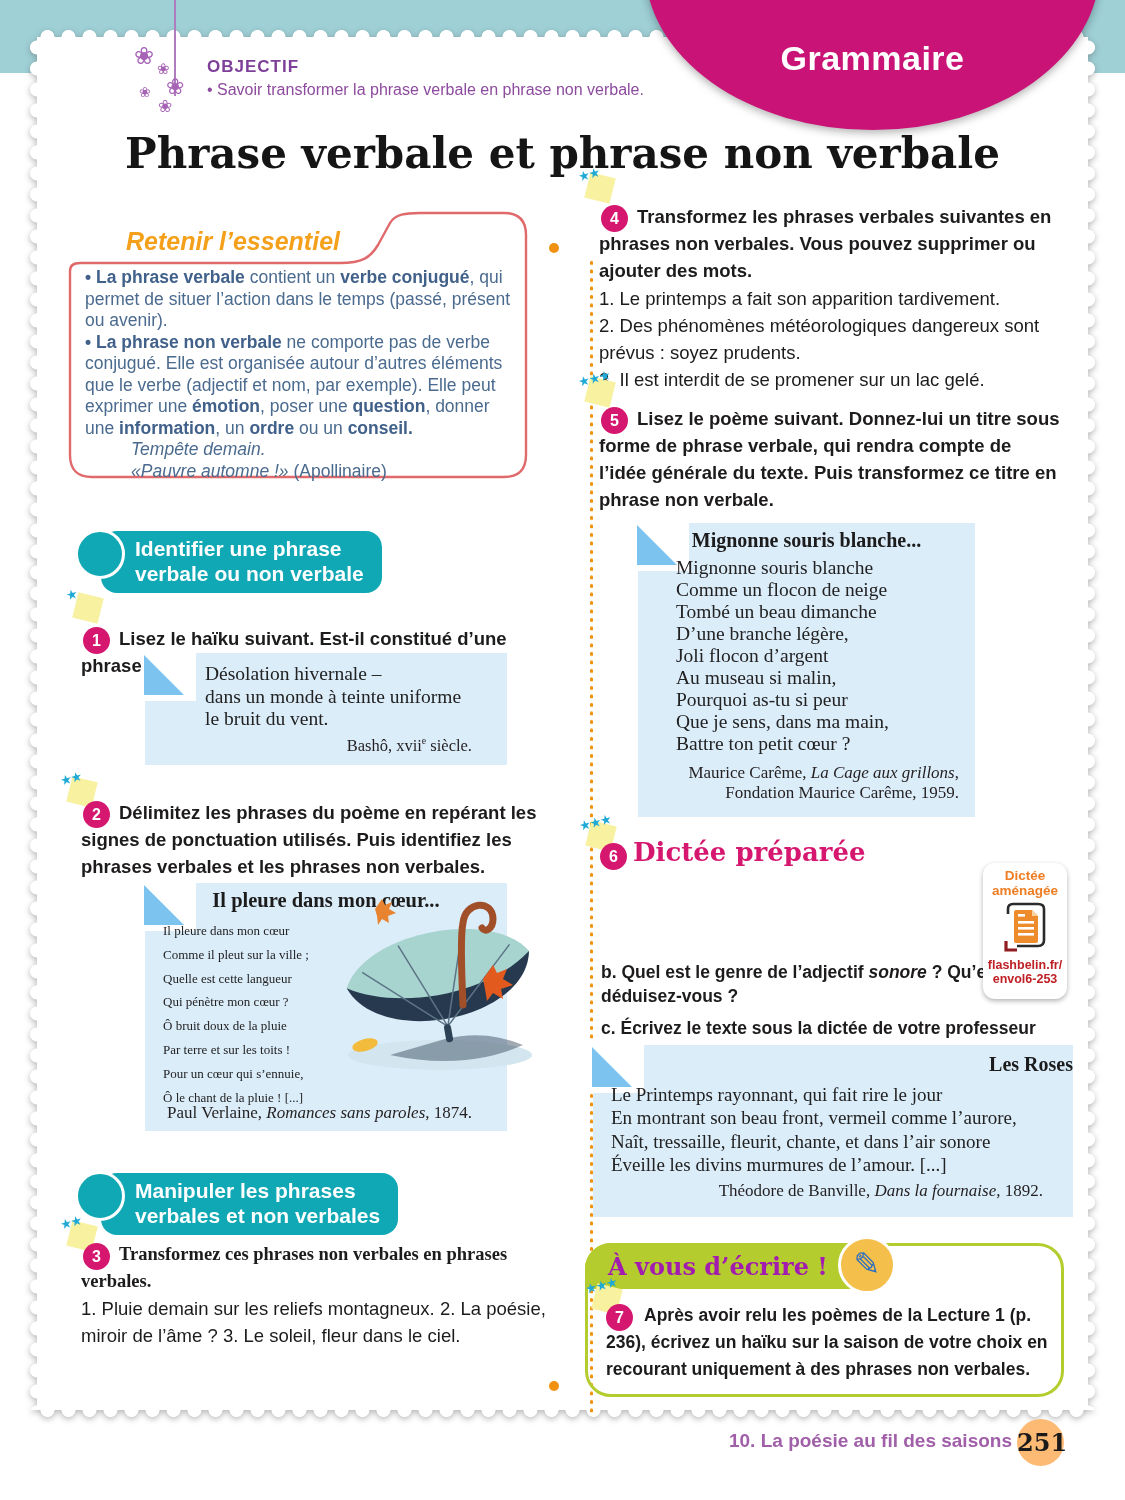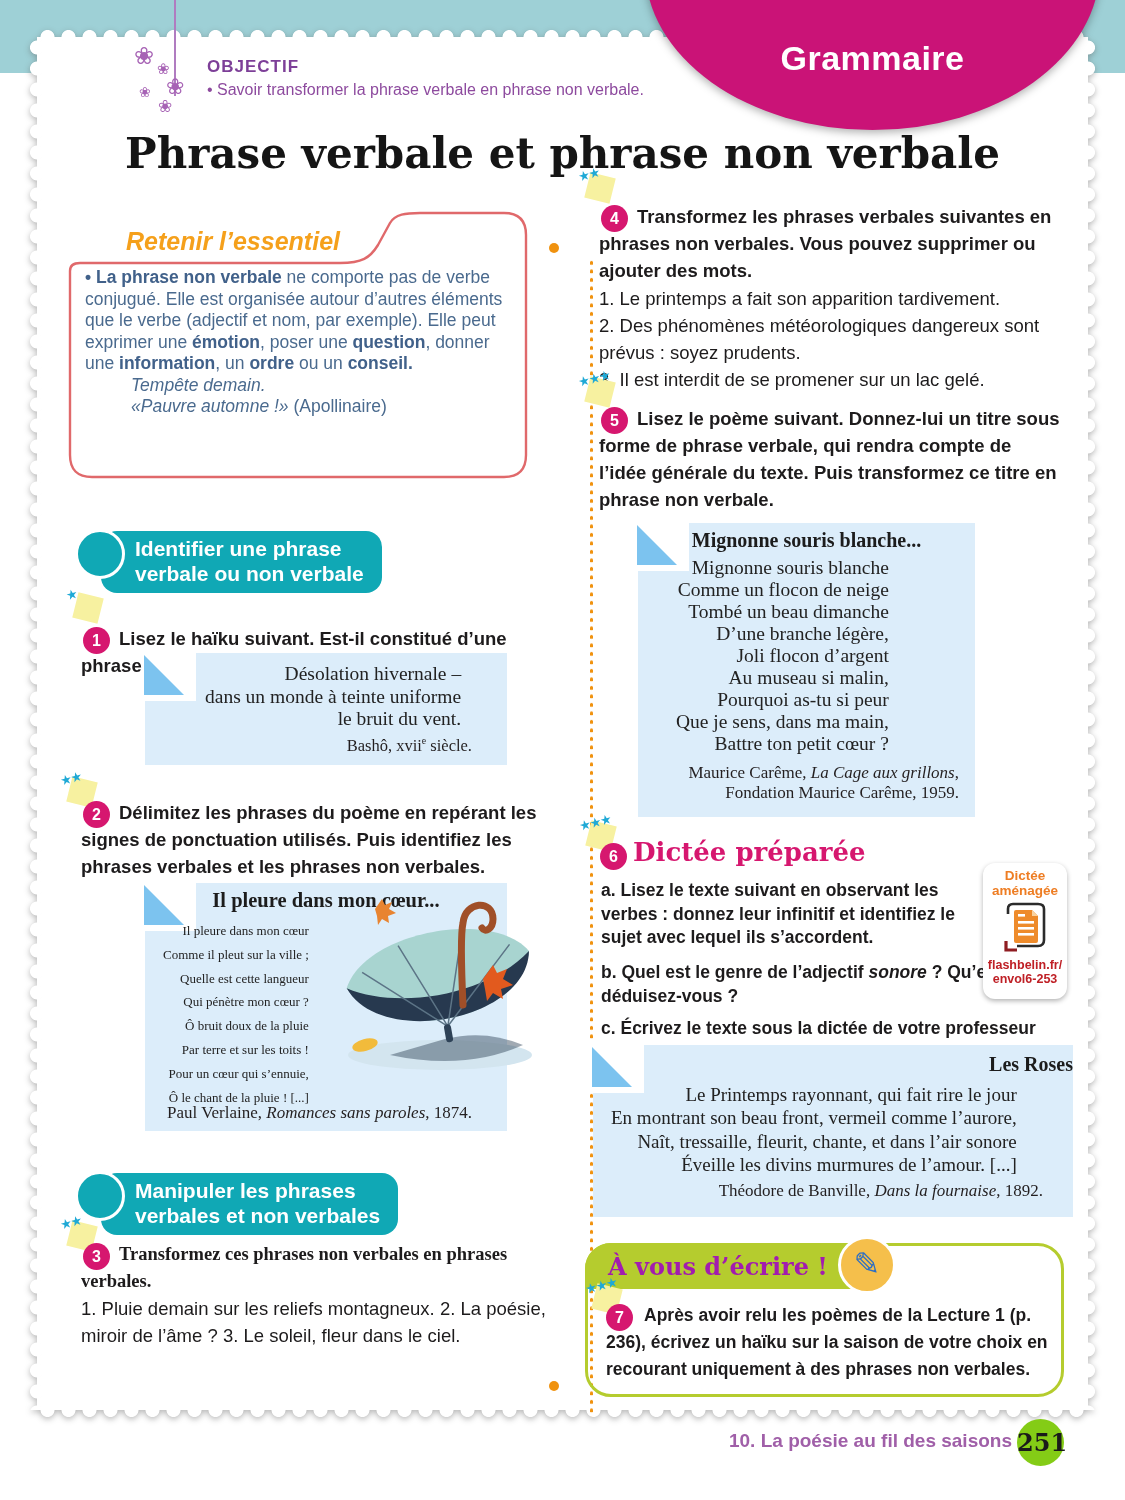--- a/index.html
+++ b/index.html
@@ -57,21 +57,21 @@
   .exnum{width:27px;height:27px;border-radius:50%;background:#d6176f;color:#fff;font-weight:bold;
         font-size:16px;text-align:center;line-height:27px;z-index:3;}
   .extext{font-weight:bold;font-size:18.5px;line-height:27px;text-indent:38px;color:#1d1b1c;}
   .exbody{font-size:18.5px;line-height:27px;color:#1d1b1c;}
 
   
   .bluebox{background:#dcedfa;}
   .corner{position:absolute;top:-6px;left:-3px;width:54px;height:54px;background:#fff;}
   .corner-tri{position:absolute;left:2px;top:8px;width:0;height:0;
         border-bottom:40px solid #7cc3ef;border-right:40px solid transparent;}
-  .serif{font-family:"Liberation Serif",serif;text-align:right;}
+  .serif{font-family:"Liberation Serif",serif;}
   .ptitle{position:absolute;left:0;right:0;text-align:center;font-weight:bold;}
   .pattr{position:absolute;}
 
   
   .dictee-title{font-family:"DejaVu Serif",serif;font-weight:bold;font-size:26px;color:#d6176f;}
   .ex6item{font-weight:bold;font-size:17.5px;line-height:23.5px;color:#1d1b1c;}
 
   
   .badge{left:946px;top:826px;width:84px;height:136px;background:#fff;border-radius:12px;
         box-shadow:0 2px 5px rgba(0,0,0,.3);text-align:center;z-index:4;}
@@ -89,21 +89,21 @@
   .avous-pen span{font-size:32px;line-height:50px;color:#2e6fc2;}
 
   
   .divline{left:553px;top:222px;width:3px;height:1158px;
         background-image:radial-gradient(circle at 1.5px 4px,#f0920f 1.6px,rgba(0,0,0,0) 2.2px);
         background-size:3px 8.5px;background-repeat:repeat-y;}
   .divdot{width:10px;height:10px;border-radius:50%;background:#f0920f;}
 
   
   .foot-chap{left:672px;top:1430px;width:340px;text-align:right;color:#a05fa8;font-weight:bold;font-size:19px;}
-  .foot-page{left:1017px;top:1419px;width:47px;height:47px;border-radius:50%;background:#84cc16;
+  .foot-page{left:1017px;top:1419px;width:47px;height:47px;border-radius:50%;background:#fdba74;
         text-align:center;line-height:47px;font-family:"DejaVu Serif",serif;font-weight:bold;
         font-size:24px;color:#1a1a1a;}
   sup{font-size:.6em;}
 </style>
 </head>
 <body>
 
 <div class="abs band"></div>
 
 <div class="abs stamp">
@@ -117,20 +117,21 @@
   <div class="abs obj-text">• Savoir transformer la phrase verbale en phrase non  verbale.</div>
 
   <div class="abs main-title">Phrase verbale et phrase non verbale</div>
 
   <div class="abs retenir">
     <svg width="460" height="268" viewBox="0 0 460 268">
       <path d="M352,2 H436 Q458,2 458,24 V244 Q458,266 436,266 H24 Q2,266 2,244 V60 Q2,52 12,52 H272 C294,52 302,47 310,34 L322,12 C327,3 338,2 352,2 Z" fill="none" stroke="#e0696b" stroke-width="2.4"></path>
     </svg>
     <div class="ret-title">Retenir l’essentiel</div>
     <div class="ret-body">
+      <div><b>• La phrase verbale</b> contient un <b>verbe conjugué</b>, qui permet de situer l’action dans le temps (passé, présent ou avenir).</div>
       <div><b>• La phrase non verbale</b> ne comporte pas de verbe conjugué. Elle est organisée autour d’autres éléments que le verbe (adjectif et nom, par exemple). Elle peut exprimer une <b>émotion</b>, poser une <b>question</b>, donner une <b>information</b>, un <b>ordre</b> ou un <b>conseil.</b></div>
       <div class="ret-ex"><i>Tempête demain.</i></div>
       <div class="ret-ex"><i>«Pauvre automne !»</i> (Apollinaire)</div>
     </div>
   </div>
 
   <div class="abs divdot" style="left:512px;top:206px;"></div>
   <div class="abs divline"></div>
   <div class="abs divdot" style="left:512px;top:1344px;"></div>
 
@@ -253,21 +254,20 @@
       <div>Fondation Maurice Carême, 1959.</div>
     </div>
   </div>
 
   <div class="abs exmark" style="left:547px;top:784px;">
     <div class="exnote"></div>
     <span class="exstars">★★★</span>
   </div>
   <div class="abs exnum" style="left:563px;top:806px;">6</div>
   <div class="abs dictee-title" style="left:596px;top:800px;">Dictée préparée</div>
-  <div class="abs ex6item" style="left:564px;top:842px;width:385px;">a. Lisez le texte suivant en observant les verbes : donnez leur infinitif et identifiez le sujet avec lequel ils s’accordent.</div>
   <div class="abs ex6item" style="left:564px;top:924px;width:400px;">b. Quel est le genre de l’adjectif <i>sonore</i> ? Qu’en déduisez-vous ?</div>
   <div class="abs ex6item" style="left:564px;top:980px;width:520px;">c. Écrivez le texte sous la dictée de votre professeur</div>
 
   <div class="abs badge">
     <div class="badge-label">
       <div>Dictée</div>
       <div>aménagée</div>
     </div>
     <svg width="46" height="54" viewBox="0 0 46 54" style="margin-top:2px;">
       <path d="M6,14 V9 Q6,4 11,4 H36 Q42,4 42,9 V40 Q42,46 36,46 H15" fill="none" stroke="#2b2b2b" stroke-width="2.6"></path>

